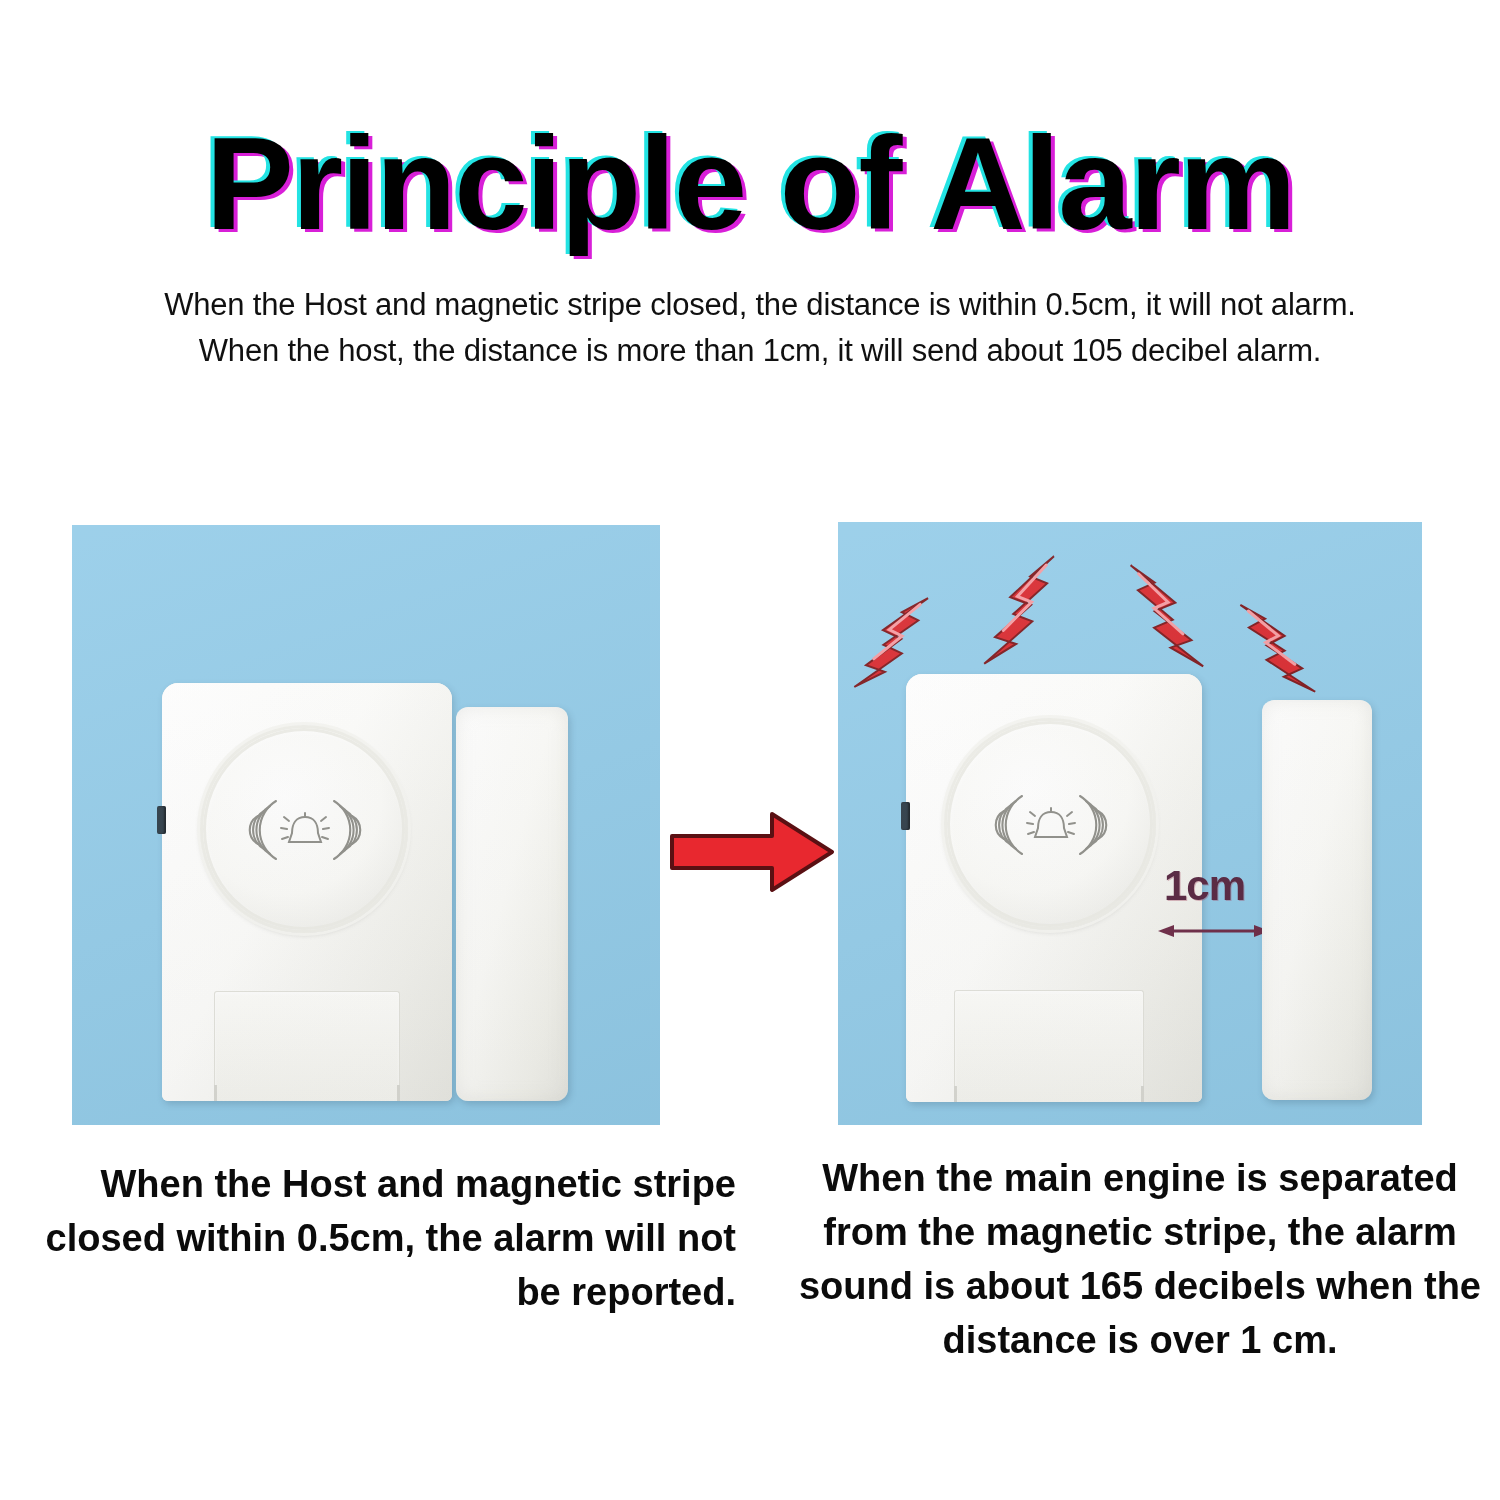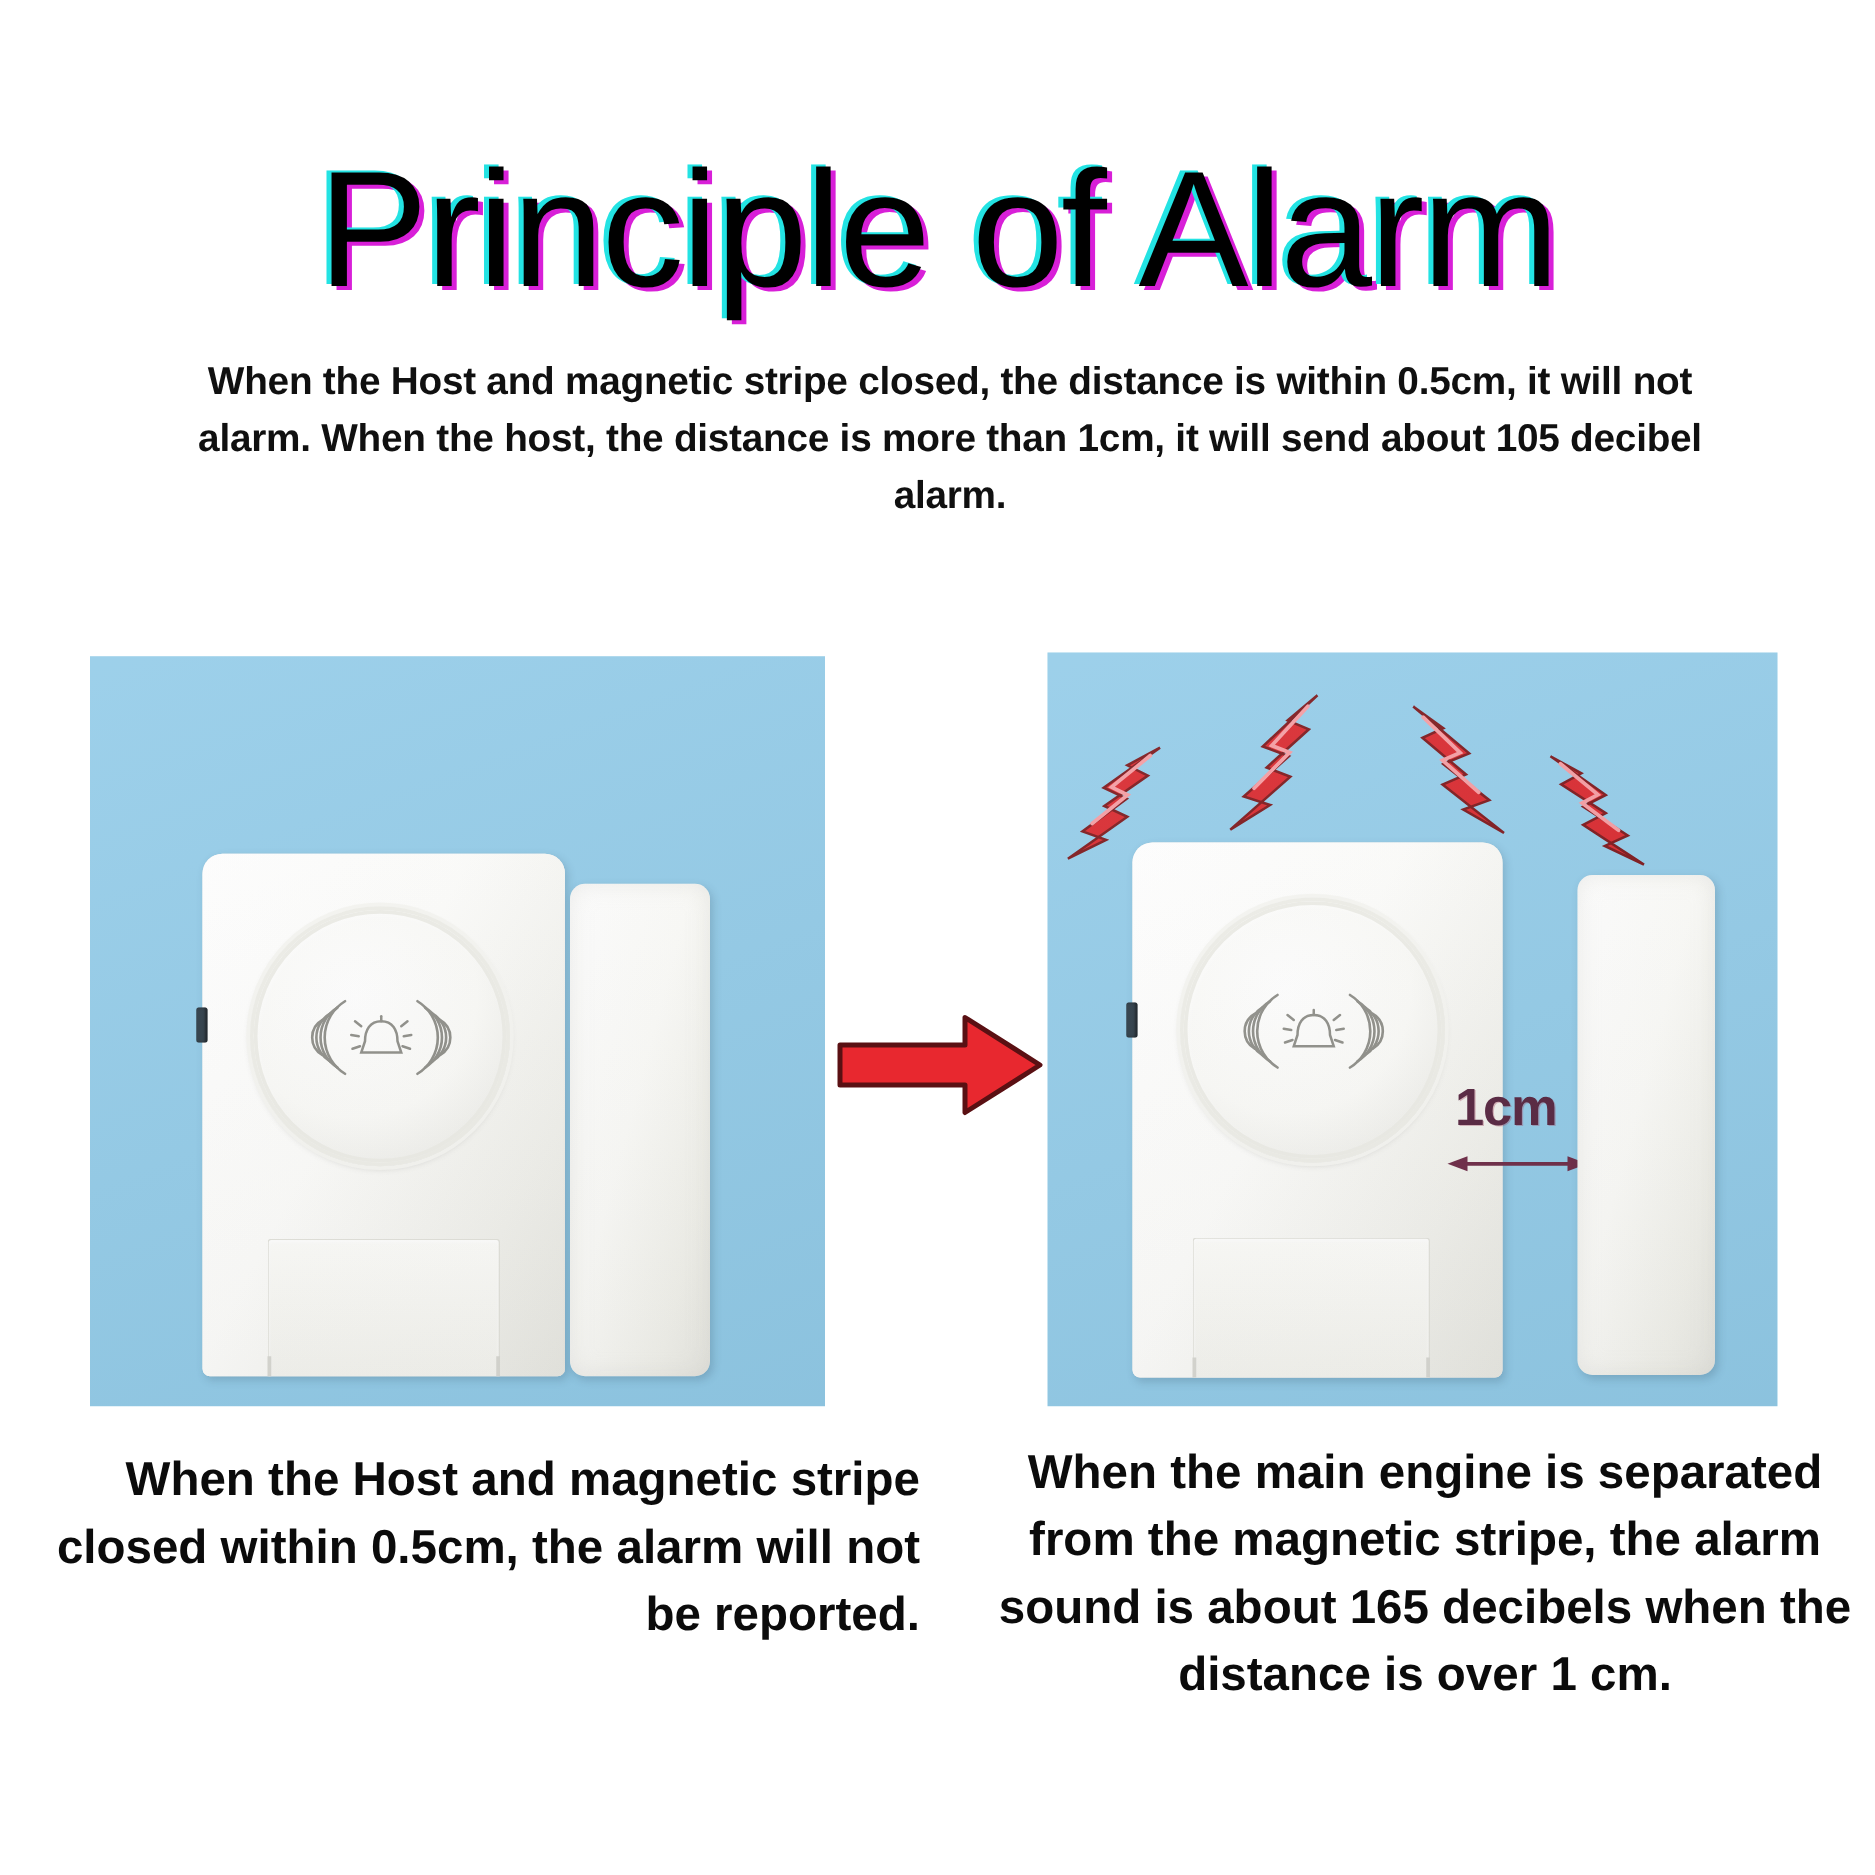--- a/index.html
+++ b/index.html
@@ -14,36 +14,36 @@
   
   .title-wrap{
     position:absolute;
     left:0; top:118px; width:1500px;
     text-align:center;
   }
   .title{
     display:inline-block;
     font-family:"Liberation Sans", sans-serif;
     font-size:132px;
-    font-weight:normal;
+    font-weight:bold;
     letter-spacing:-2px;
     line-height:1.0;
     color:#000000;
     text-shadow:
       -4px -2px 0 #23e3e3,
        4px  3px 0 #d81fd8;
   }
 
   
   .subtitle{
     position:absolute;
     left:140px; top:282px; width:1240px;
     text-align:center;
     font-size:31px;
-    font-weight:bold;
+    font-weight:normal;
     line-height:1.47;
     color:#101010;
     letter-spacing:-0.2px;
   }
 
   
   .panel{
     position:absolute;
     background:#92cbe8;
     overflow:hidden;

